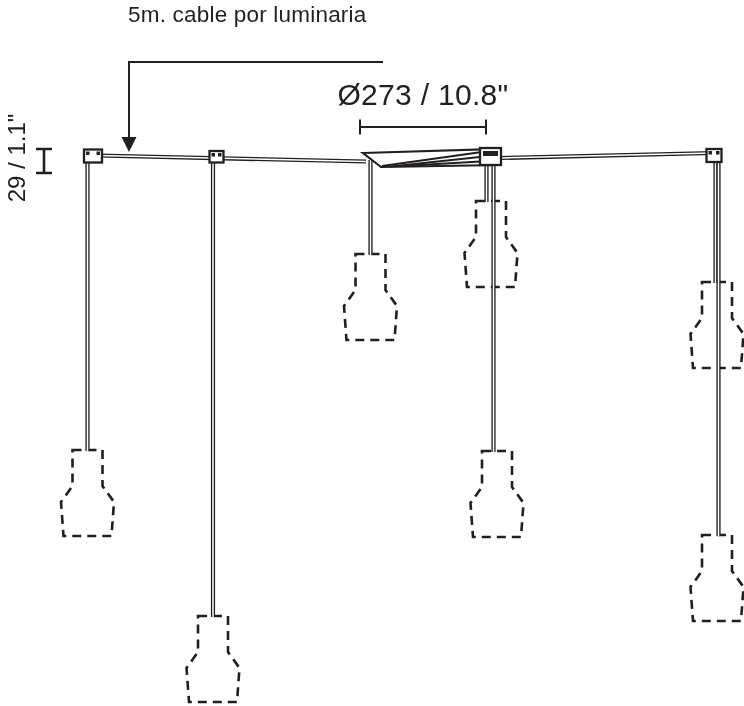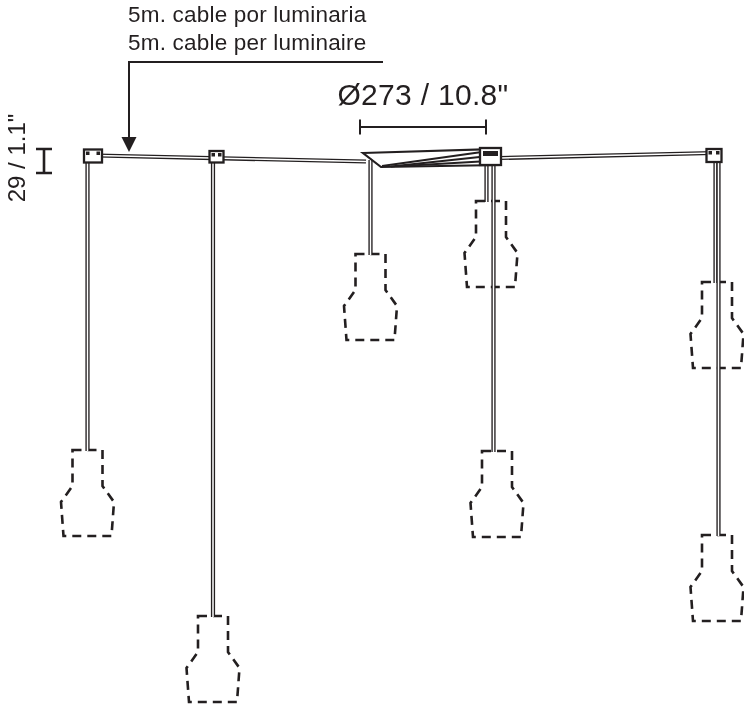--- a/index.html
+++ b/index.html
@@ -75,20 +75,19 @@
       <line x1="360" y1="127" x2="486" y2="127" stroke="#231f20" stroke-width="2"></line>
       <line x1="360" y1="119.5" x2="360" y2="134.5" stroke="#231f20" stroke-width="2"></line>
       <line x1="486" y1="119.5" x2="486" y2="134.5" stroke="#231f20" stroke-width="2"></line>
       <line x1="44" y1="149" x2="44" y2="173" stroke="#231f20" stroke-width="2.6"></line>
       <line x1="36" y1="149" x2="52" y2="149" stroke="#231f20" stroke-width="2.6"></line>
       <line x1="36" y1="173" x2="52" y2="173" stroke="#231f20" stroke-width="2.6"></line>
     </svg>
 
   <div class="note">
     <div>5m. cable por luminaria</div>
-    <div>5m. cable per luminaire</div>
   </div>
 
   <div class="dim-d">Ø273 / 10.8"</div>
 
   <div class="dim-h">29 / 1.1"</div>
 
 </div>
 
 </body></html>

